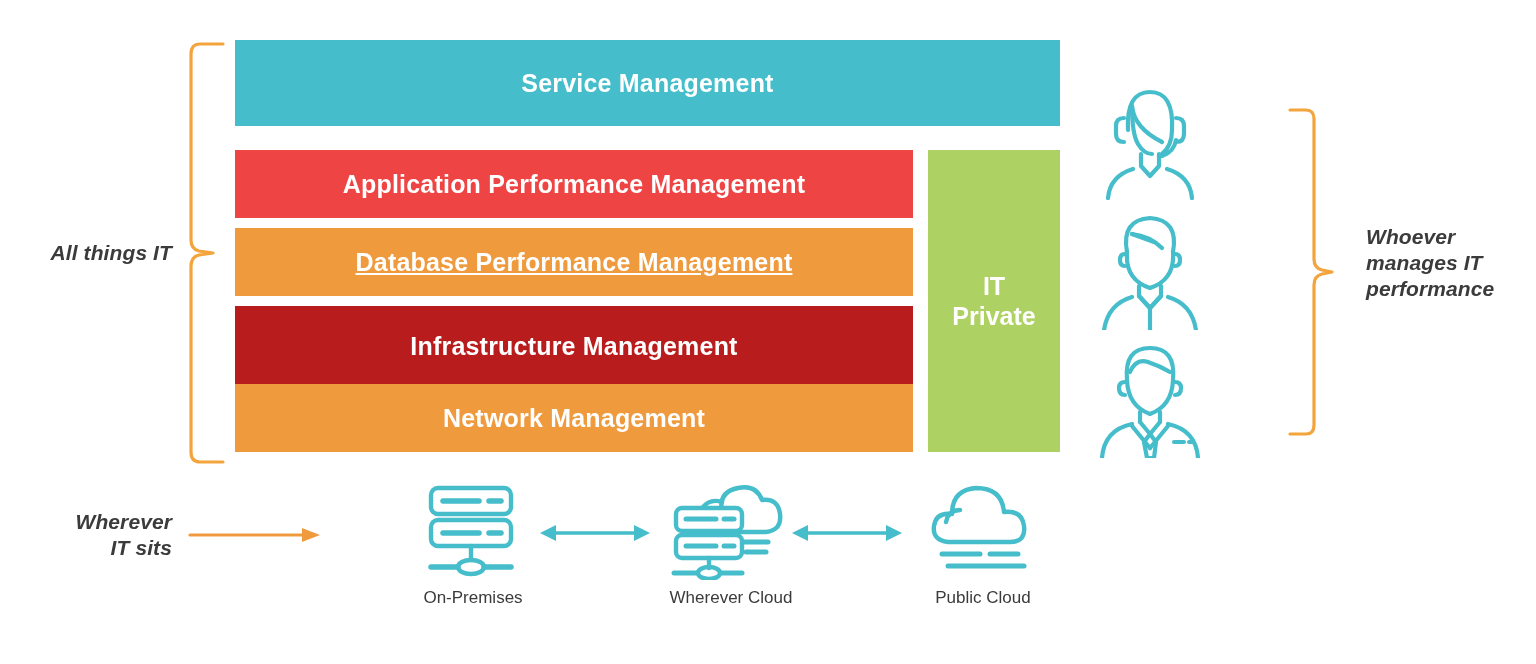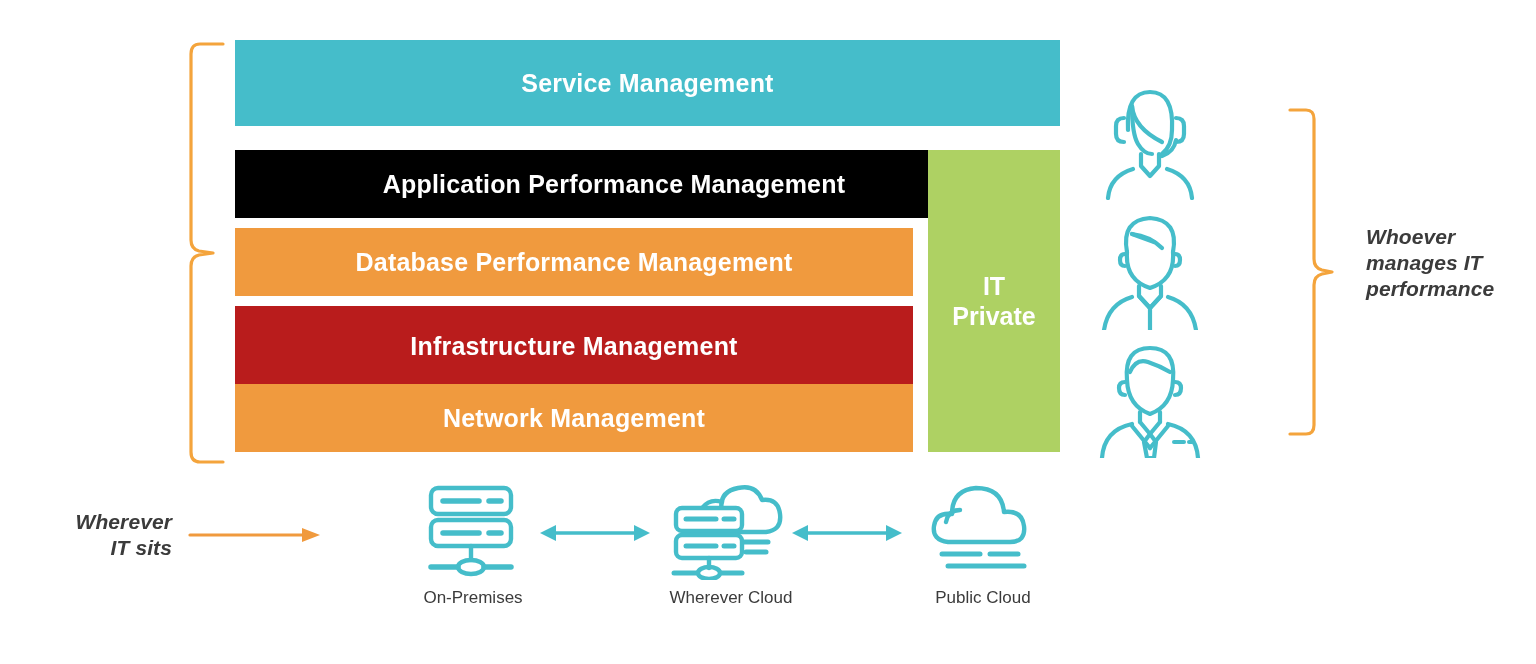--- a/index.html
+++ b/index.html
@@ -64,22 +64,22 @@
   .bar-wide { left: 235px; width: 678px; font-size: 25px; }
 
   #bar-service-management {
     left: 235px;
     width: 825px;
     top: 40px;
     height: 86px;
     background: #45bdca;
     font-size: 25px;
   }
-  #bar-apm       { top: 150px; height: 68px; background: #000000; padding-left: 40px; }
-  #bar-dpm       { top: 228px; height: 68px; background: #f09a3e; }
+  #bar-apm       { top: 150px; height: 68px; background: #ef4444; }
+  #bar-dpm       { top: 228px; height: 68px; background: #f09a3e; text-decoration: underline; }
   #bar-infra     { top: 306px; height: 80px; background: #b91c1c; }
   #bar-network   { top: 384px; height: 68px; background: #f09a3e; }
 
   #bar-it-security {
     position: absolute;
     left: 928px;
     width: 132px;
     top: 150px;
     height: 302px;
     background: #aed163;
@@ -146,20 +146,21 @@
   .link-arrow { position: absolute; }
   #arrow-onprem-private { left: 540px; top: 518px; }
   #arrow-private-public { left: 792px; top: 518px; }
   #arrow-wherever       { left: 188px; top: 520px; }
 </style>
 </head>
 <body>
 
 <div id="stage">
 
+  <div class="side-label" id="label-all-things-it">All things IT</div>
 
   <svg class="bracket" id="left-bracket" width="50" height="430" style="left:183px; top:38px;">
     <path d="M 40 6 L 17 6 Q 8 6 8 16 L 8 202 Q 8 211 16 213 L 30 215 L 16 217 Q 8 219 8 228 L 8 414 Q 8 424 17 424 L 40 424" fill="none" stroke="#f4a43c" stroke-width="3.2" stroke-linecap="round" stroke-linejoin="round"></path>
   </svg>
 
   <div class="bar" id="bar-service-management">Service Management</div>
 
   <div class="bar bar-wide" id="bar-apm">Application Performance Management</div>
 
   <div class="bar bar-wide" id="bar-dpm">Database Performance Management</div>

